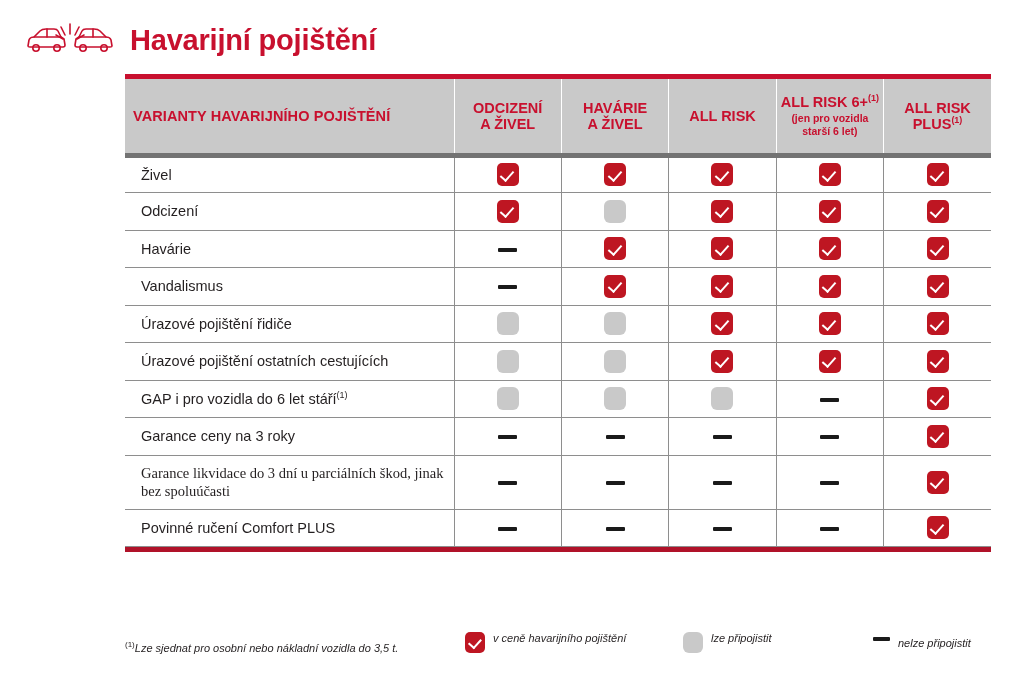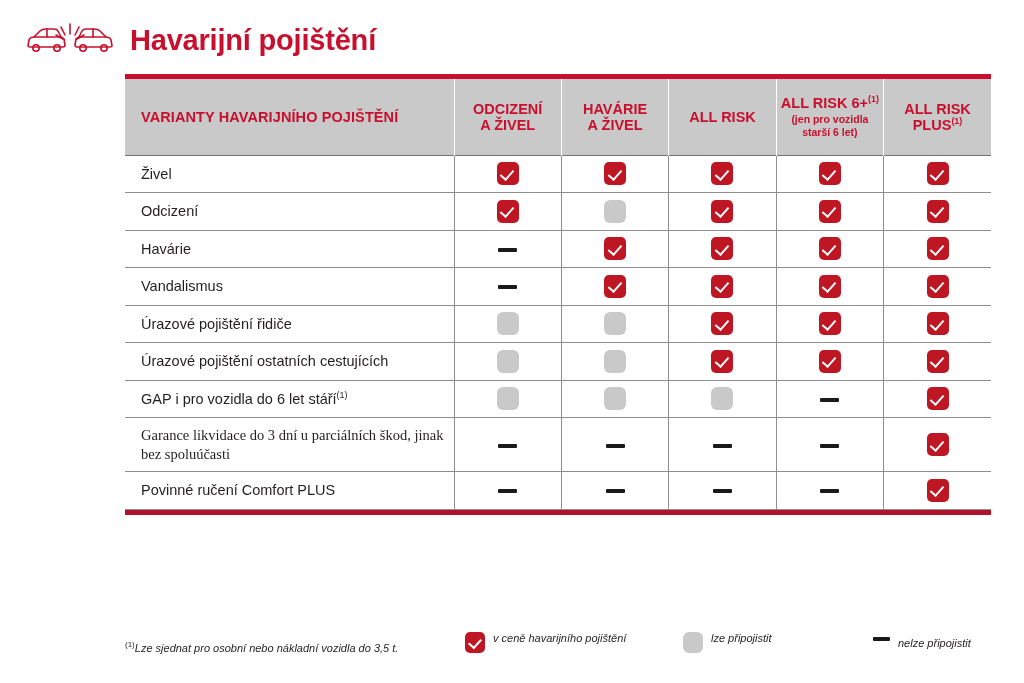--- a/index.html
+++ b/index.html
@@ -78,21 +78,21 @@
     text-align: center;
     vertical-align: middle;
     height: 76px;
     padding: 4px 3px;
     border-right: 1px solid #ffffff;
     line-height: 1.12;
   }
   thead th:last-child { border-right: none; }
   thead th.h-label {
     text-align: left;
-    padding-left: 16px;
+    padding-left: 8px;
     font-size: 14.5px;
     letter-spacing: 0.1px;
   }
   .h-sub {
     display: block;
     font-size: 10.5px;
     font-weight: bold;
     line-height: 1.18;
     margin-top: 2px;
   }
@@ -103,21 +103,21 @@
   }
 
   
   tbody td {
     border-bottom: 1px solid #8e8e8e;
     border-right: 1px solid #8e8e8e;
     height: 37.5px;
     vertical-align: middle;
     background: #ffffff;
   }
-  tbody tr:first-child td { border-top: 1px solid #737373; }
+  tbody tr:first-child td { border-top: 5px solid #737373; }
   tbody td:last-child { border-right: none; }
   tbody td.cell-label {
     text-align: left;
     padding-left: 16px;
     padding-right: 8px;
     font-size: 14.5px;
     color: #231f20;
     line-height: 1.26;
     border-right: 1px solid #8e8e8e;
   }
@@ -330,20 +330,28 @@
           <td class="cell-mark"><span class="mark mark-check"></span></td>
         </tr>
         <tr>
           <td class="cell-label"><span>GAP i pro vozidla do 6 let stáří</span><span class="sup">(1)</span></td>
           <td class="cell-mark"><span class="mark mark-grey"></span></td>
           <td class="cell-mark"><span class="mark mark-grey"></span></td>
           <td class="cell-mark"><span class="mark mark-grey"></span></td>
           <td class="cell-mark"><span class="mark mark-dash"></span></td>
           <td class="cell-mark"><span class="mark mark-check"></span></td>
         </tr>
+        <tr>
+          <td class="cell-label"><span>Garance ceny na 3 roky</span></td>
+          <td class="cell-mark"><span class="mark mark-dash"></span></td>
+          <td class="cell-mark"><span class="mark mark-dash"></span></td>
+          <td class="cell-mark"><span class="mark mark-dash"></span></td>
+          <td class="cell-mark"><span class="mark mark-dash"></span></td>
+          <td class="cell-mark"><span class="mark mark-check"></span></td>
+        </tr>
         <tr class="tall">
           <td class="cell-label"><span>Garance likvidace do 3 dní u parciálních škod, jinak bez spoluúčasti</span></td>
           <td class="cell-mark"><span class="mark mark-dash"></span></td>
           <td class="cell-mark"><span class="mark mark-dash"></span></td>
           <td class="cell-mark"><span class="mark mark-dash"></span></td>
           <td class="cell-mark"><span class="mark mark-dash"></span></td>
           <td class="cell-mark"><span class="mark mark-check"></span></td>
         </tr>
         <tr>
           <td class="cell-label"><span>Povinné ručení Comfort PLUS</span></td>

